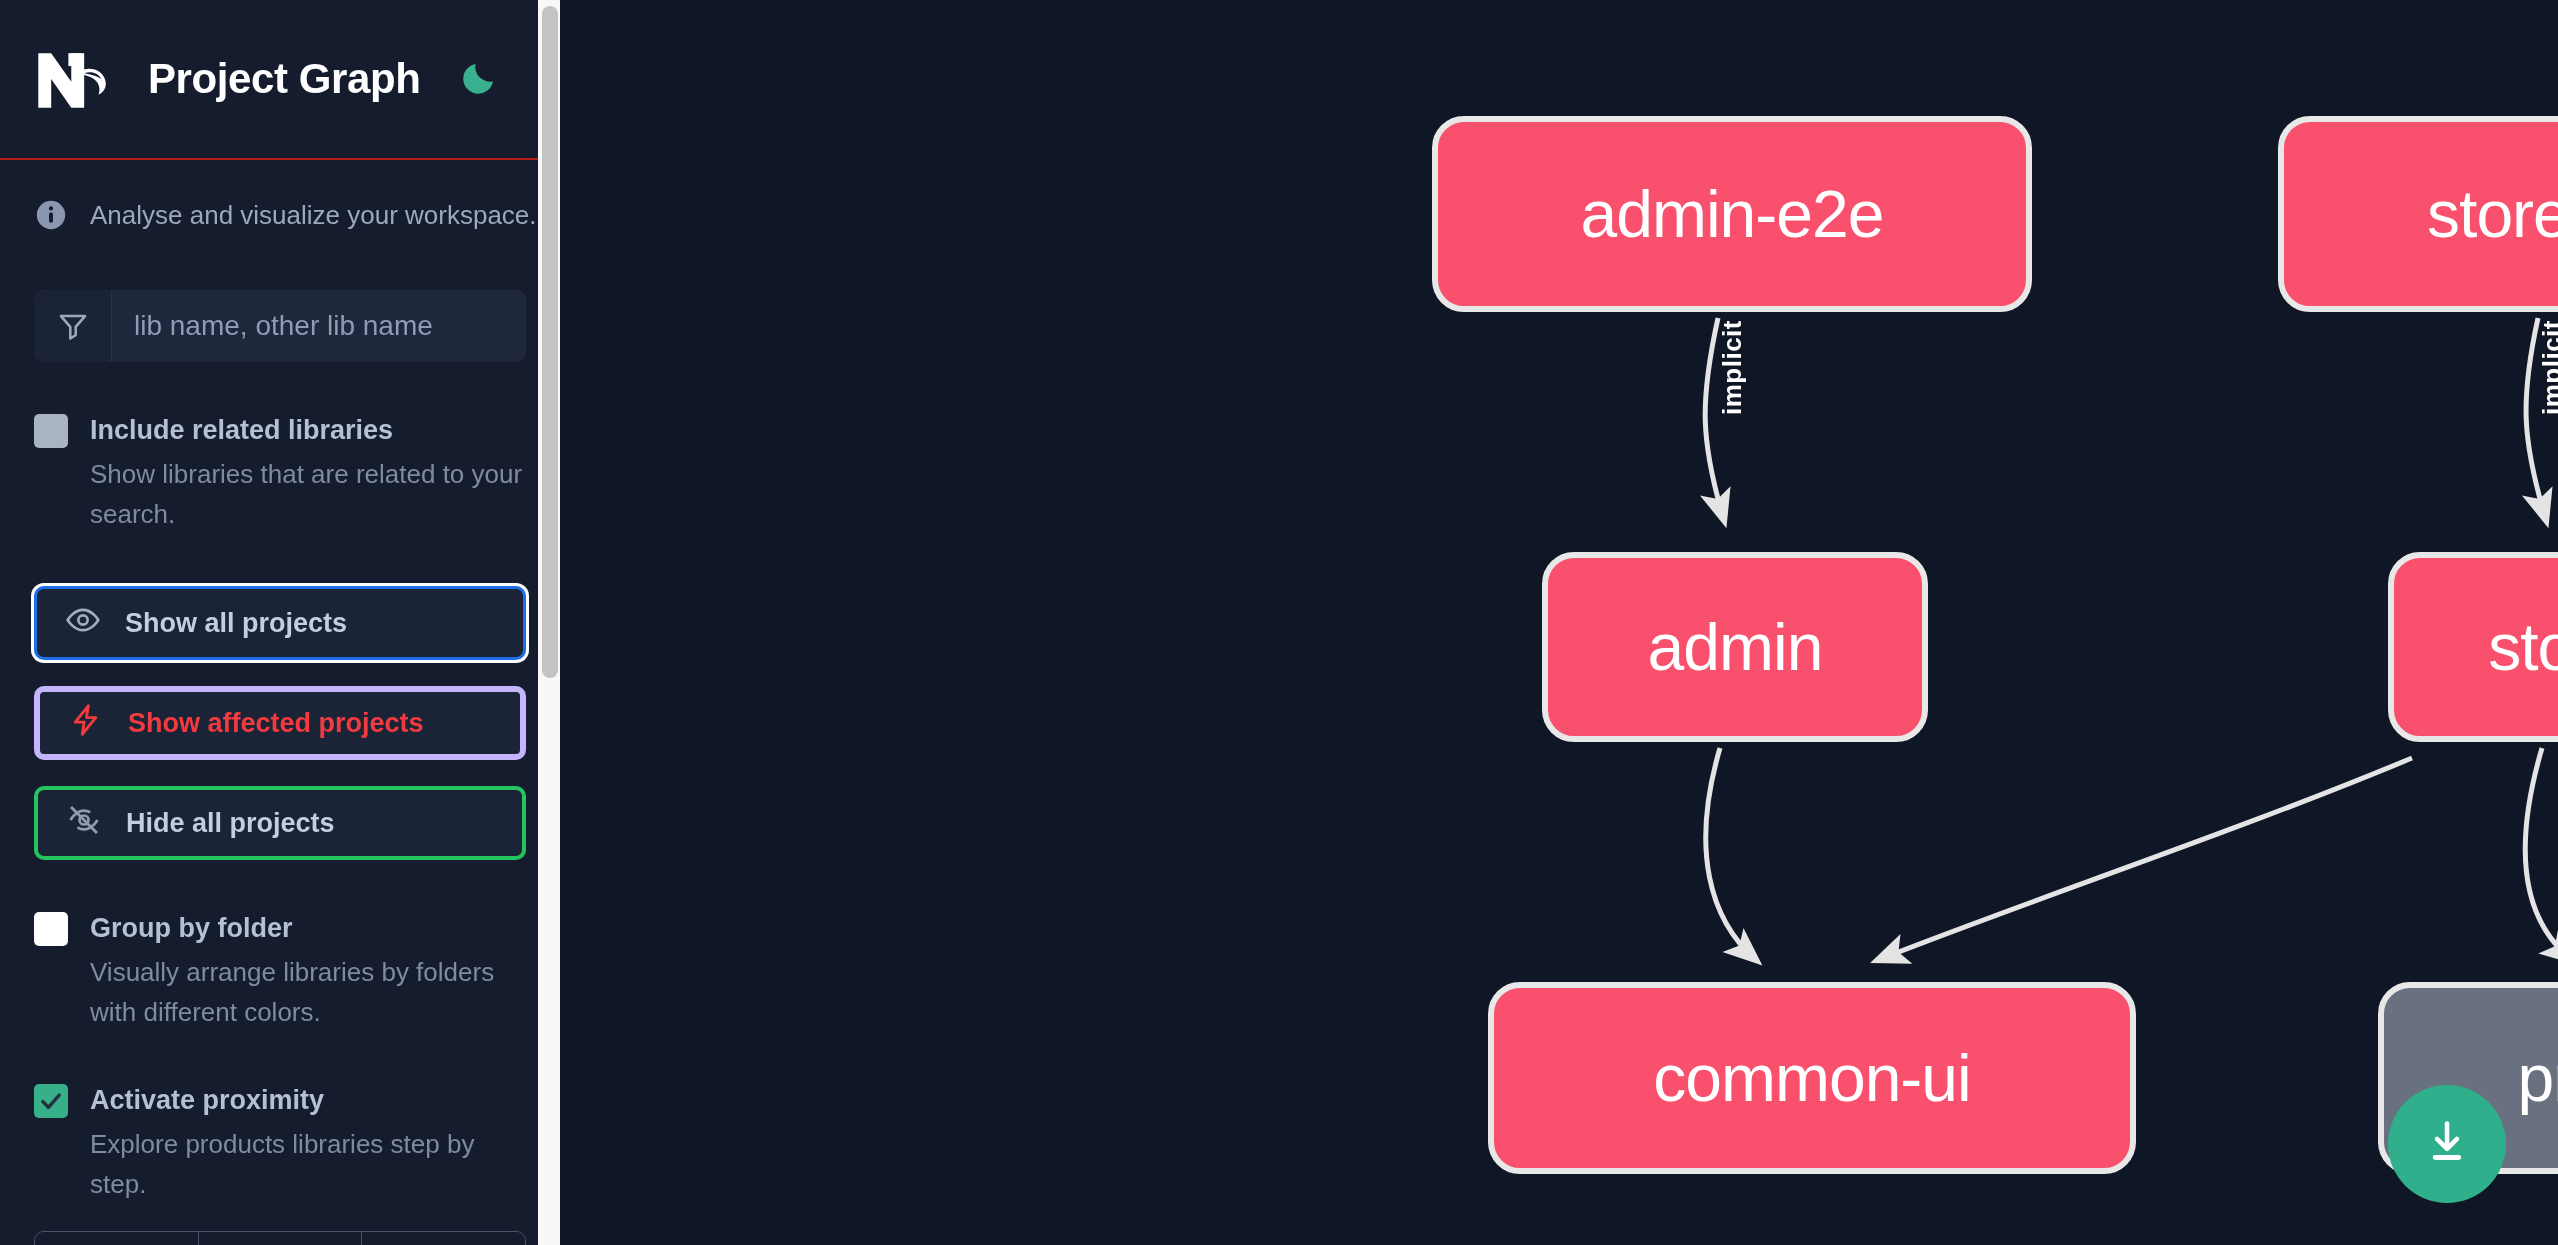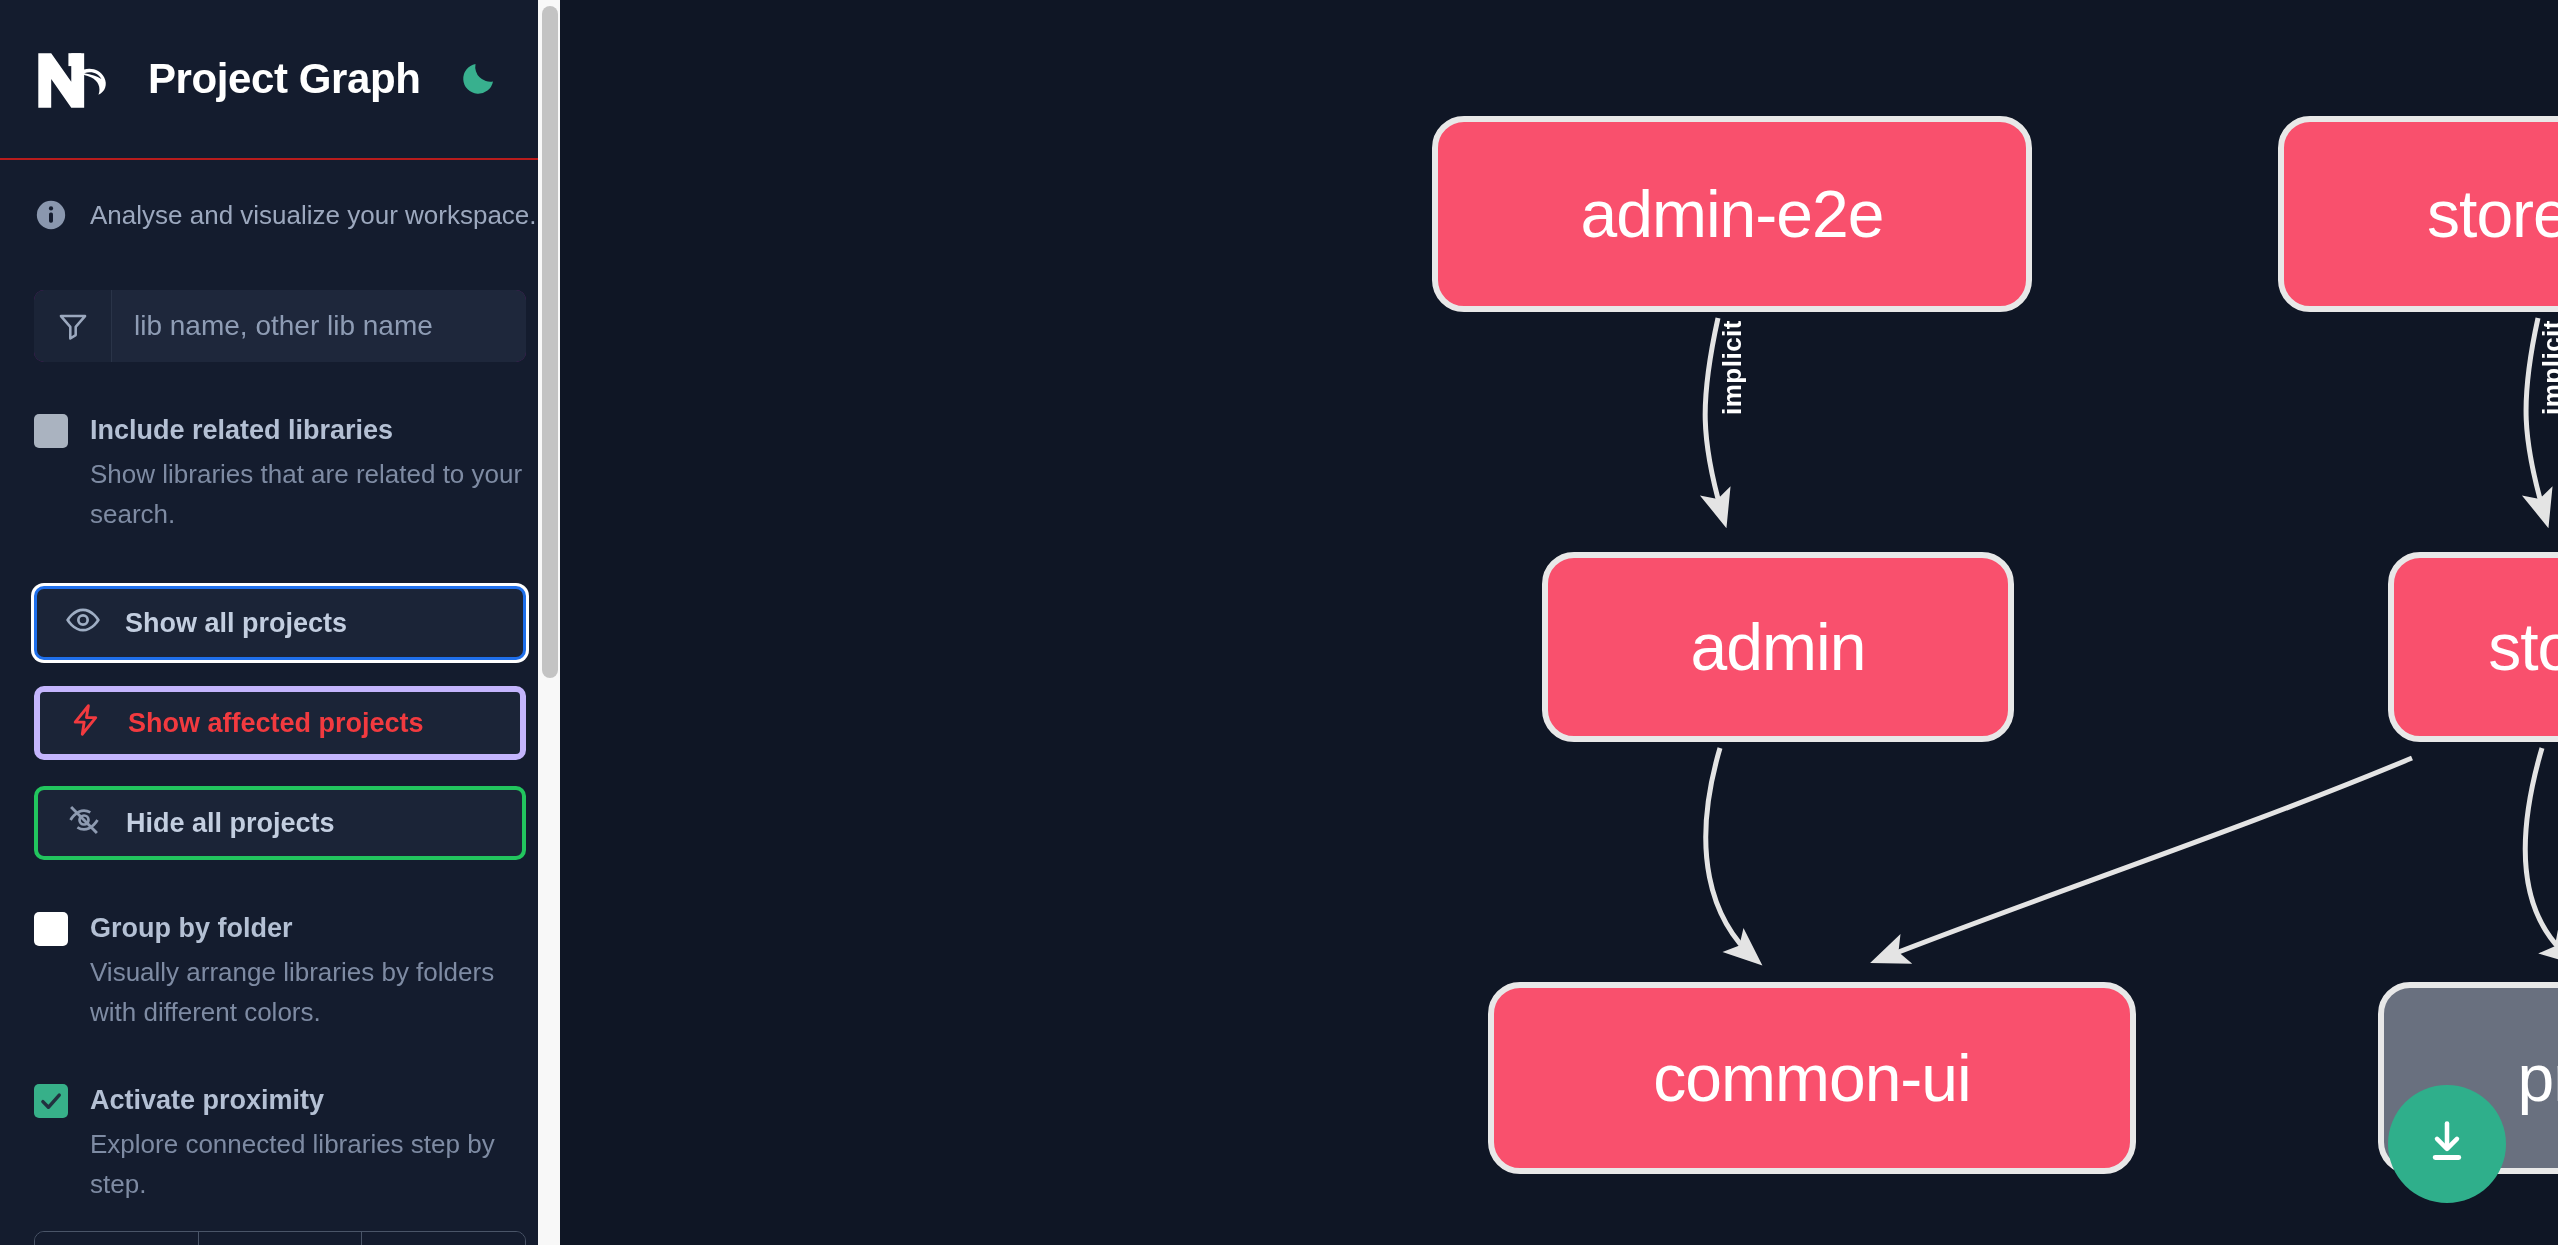--- a/index.html
+++ b/index.html
@@ -337,21 +337,21 @@
 
     <div class="check-block">
       <div class="check-row">
         <span class="cbox green">
           <svg viewBox="0 0 24 24" width="26" height="26" aria-hidden="true">
             <path fill="none" stroke="#22313F" stroke-width="3.2" stroke-linecap="round" stroke-linejoin="round" d="M4.5 12.6 9.6 17.8 19.6 6.6"></path>
           </svg>
         </span>
         <span class="check-label">Activate proximity</span>
       </div>
-      <div class="check-desc">Explore connected libraries step by step.</div>
+      <div class="check-desc">Explore products libraries step by step.</div>
     </div>
 
     <div class="bottom-group">
       <div></div>
       <div></div>
       <div></div>
     </div>
 
     <div id="sb-track">
       <div id="sb-thumb"></div>
@@ -378,21 +378,21 @@
 
         <path d="M1982,748 C1952,850 1962,920 2012,960"></path>
       </g>
     </svg>
 
     <div class="edge-label" style="left:1092px; top:352px; width:160px; text-align:center;">implicit</div>
     <div class="edge-label" style="left:1912px; top:352px; width:160px; text-align:center;">implicit</div>
 
     <div class="node pink" style="left:872px;  top:116px; width:600px; height:196px;">admin-e2e</div>
     <div class="node pink" style="left:1718px; top:116px; width:568px; height:196px;">store-e2e</div>
-    <div class="node pink" style="left:982px;  top:552px; width:472px; height:190px;">admin</div>
+    <div class="node pink" style="left:982px;  top:552px; width:386px; height:190px;">admin</div>
     <div class="node pink" style="left:1828px; top:552px; width:342px; height:190px;">store</div>
     <div class="node pink" style="left:928px;  top:982px; width:648px; height:192px;">common-ui</div>
     <div class="node grey" style="left:1818px; top:982px; width:524px; height:192px;">products</div>
 
     <div id="fab">
       <span>
         <svg viewBox="0 0 24 24" width="52" height="52" aria-hidden="true">
           <line x1="12" y1="3.5" x2="12" y2="14.4" stroke="#FFFFFF" stroke-width="2.1" stroke-linecap="round"></line>
           <path d="M7.4 10.6 12 15.2 16.6 10.6" fill="none" stroke="#FFFFFF" stroke-width="2.1" stroke-linecap="round" stroke-linejoin="round"></path>
           <line x1="6.6" y1="19.2" x2="17.4" y2="19.2" stroke="#FFFFFF" stroke-width="2.3" stroke-linecap="round"></line>

